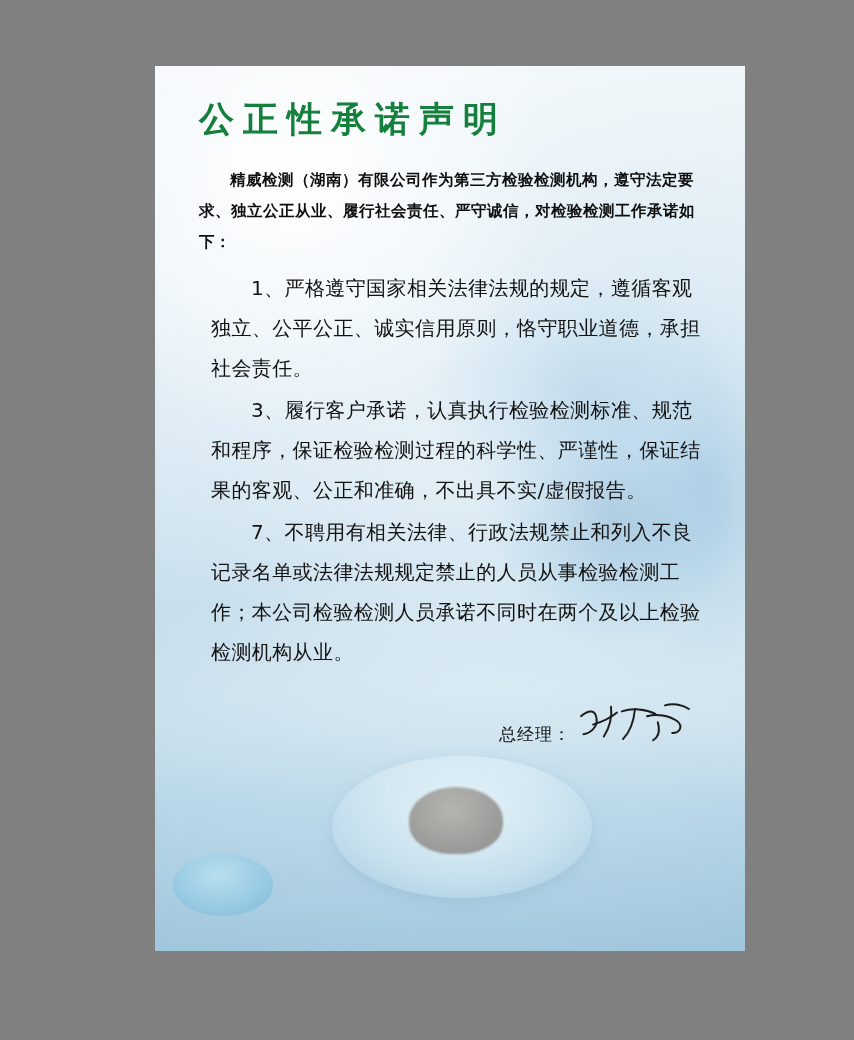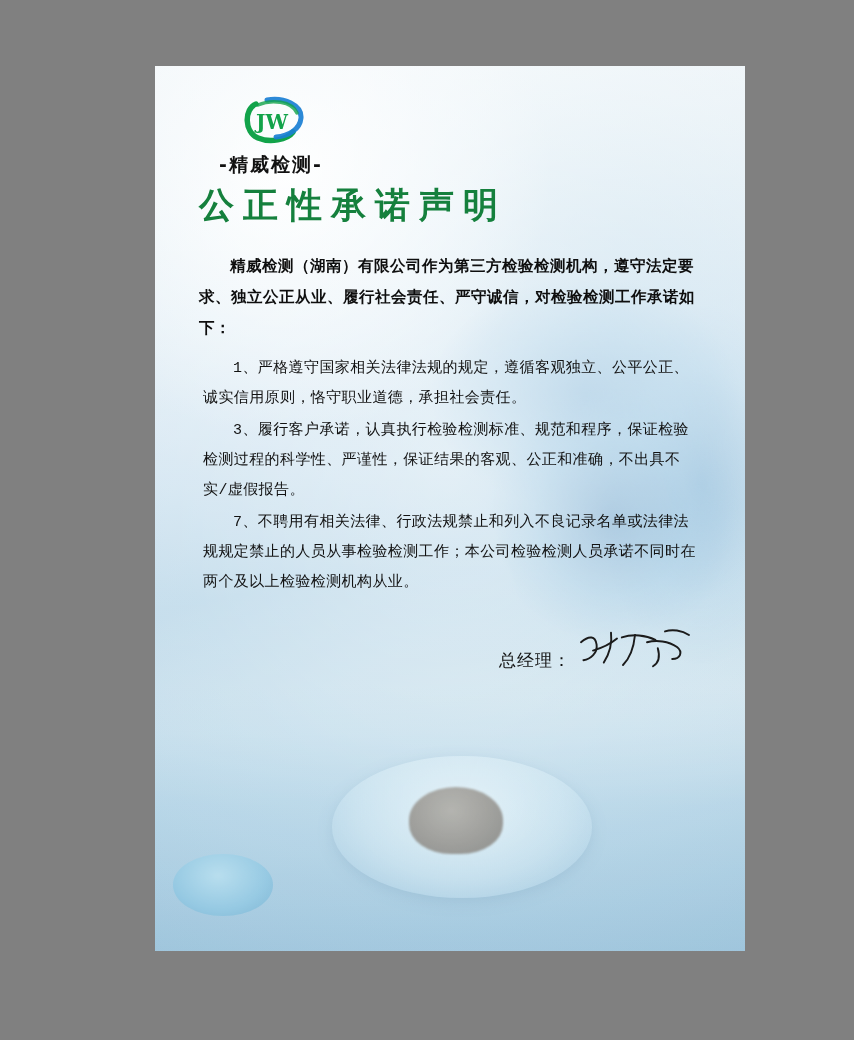--- a/index.html
+++ b/index.html
@@ -153,27 +153,26 @@
     font-size: 15.5px;
     font-weight: bold;
     line-height: 2.0;
     letter-spacing: 0.5px;
     text-indent: 2em;
     margin: 9px 0 10px 0;
     color: #0e0e0e;
   }
 
   .para {
-    font-size: 15px;
+    font-size: 20px;
     line-height: 2.0;
     letter-spacing: 0.4px;
     text-indent: 2em;
-    margin: 0 0 2px 4px;
+    margin: 0 0 2px 12px;
     color: #121212;
-    font-family: Liberation Mono, monospace;
   }
 
   .sign-row {
     margin-top: 26px;
     display: flex;
     justify-content: flex-end;
     align-items: flex-end;
     padding-right: 6px;
     text-align: right;
   }
@@ -199,31 +198,20 @@
   <div class="bg-arm"></div>
   <div class="bg-bench"></div>
   <div class="bg-dish"></div>
   <div class="bg-sample"></div>
   <div class="bg-cap"></div>
   <div class="bg-vignette"></div>
   <div class="bg-wash"></div>
 
   <div class="content">
 
-    <div class="logo-block">
-      <span class="logo-mark">
-        <svg viewBox="0 0 132 104" width="66" height="52" xmlns="http://www.w3.org/2000/svg">
-          <path d="M30 16 C6 26, 6 72, 34 84 C58 94, 92 88, 104 72" fill="none" stroke="#12a34a" stroke-width="11" stroke-linecap="round"></path>
-          <path d="M52 8 C86 2, 122 18, 120 44 C118 66, 96 80, 70 82" fill="none" stroke="#1a7fd4" stroke-width="10" stroke-linecap="round" opacity="0.92"></path>
-          <path d="M34 18 C60 6, 102 10, 112 34" fill="none" stroke="#12a34a" stroke-width="7" stroke-linecap="round" opacity="0.8"></path>
-          <text x="62" y="66" font-family="DejaVu Serif, Liberation Serif, serif" font-size="40" font-weight="bold" fill="#12a34a" text-anchor="middle">JW</text>
-        </svg>
-      </span>
-      <div class="brand-name">-精威检测-</div>
-    </div>
 
     <div class="doc-title">公正性承诺声明</div>
 
     <p class="lead">精威检测（湖南）有限公司作为第三方检验检测机构，遵守法定要求、独立公正从业、履行社会责任、严守诚信，对检验检测工作承诺如下：</p>
 
     <p class="para">1、严格遵守国家相关法律法规的规定，遵循客观独立、公平公正、诚实信用原则，恪守职业道德，承担社会责任。</p>
     <p class="para">3、履行客户承诺，认真执行检验检测标准、规范和程序，保证检验检测过程的科学性、严谨性，保证结果的客观、公正和准确，不出具不实/虚假报告。</p>
     <p class="para">7、不聘用有相关法律、行政法规禁止和列入不良记录名单或法律法规规定禁止的人员从事检验检测工作；本公司检验检测人员承诺不同时在两个及以上检验检测机构从业。</p>
 
     <div class="sign-row">

